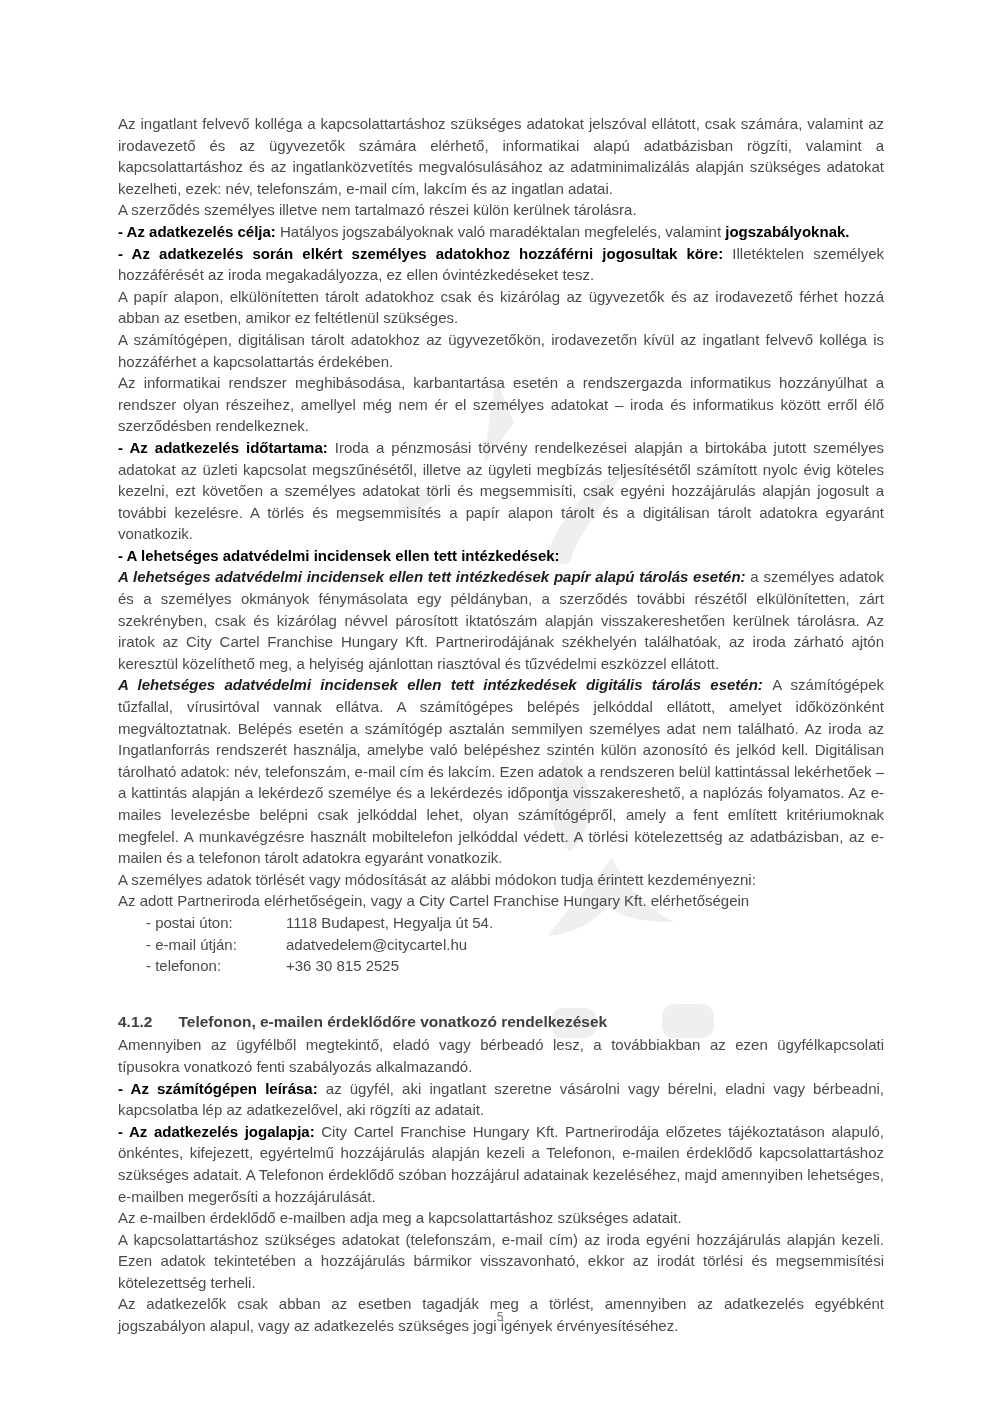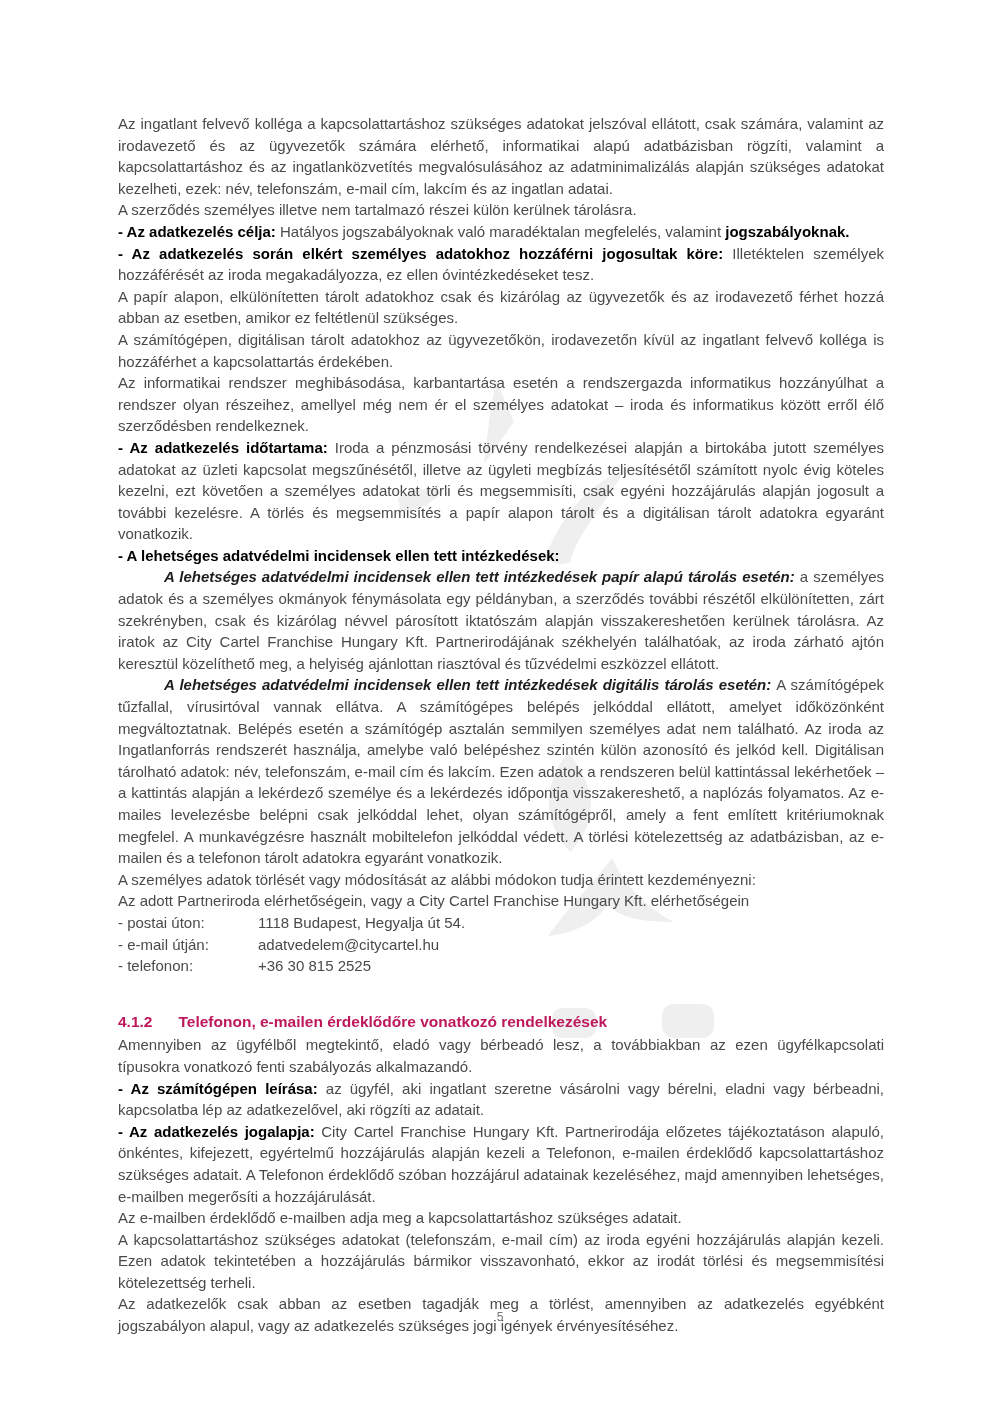--- a/index.html
+++ b/index.html
@@ -32,30 +32,30 @@
     width: 766px;
     z-index: 1;
     color: #4a4a4a;
     font-size: 15px;
     line-height: 21.6px;
     text-align: justify;
   }
   .para { margin: 0; }
   .run { font-weight: 400; font-style: normal; }
   .run-bold { font-weight: 700; color: #000000; }
-  .run-bolditalic { font-weight: 700; font-style: italic; color: #1d1d1d; margin-left: 46px; }
+  .run-bolditalic { font-weight: 700; font-style: italic; color: #1d1d1d; }
   .contact-block { margin: 0; }
-  .contact-row { display: flex; text-align: left; }
+  .contact-row { display: flex; text-align: left; margin-left: 28px; }
   .contact-label { width: 140px; flex: 0 0 140px; }
   .contact-value { flex: 1; }
   .section-heading {
     margin-top: 34px;
     margin-bottom: 2px;
     font-weight: 700;
-    color: #be185d;
+    color: #404040;
     font-size: 15.5px;
     text-align: left;
     display: flex;
   }
   .section-number { margin-right: 26px; }
   .page-footer {
     position: absolute;
     left: 0;
     width: 1000px;
     top: 1310px;

